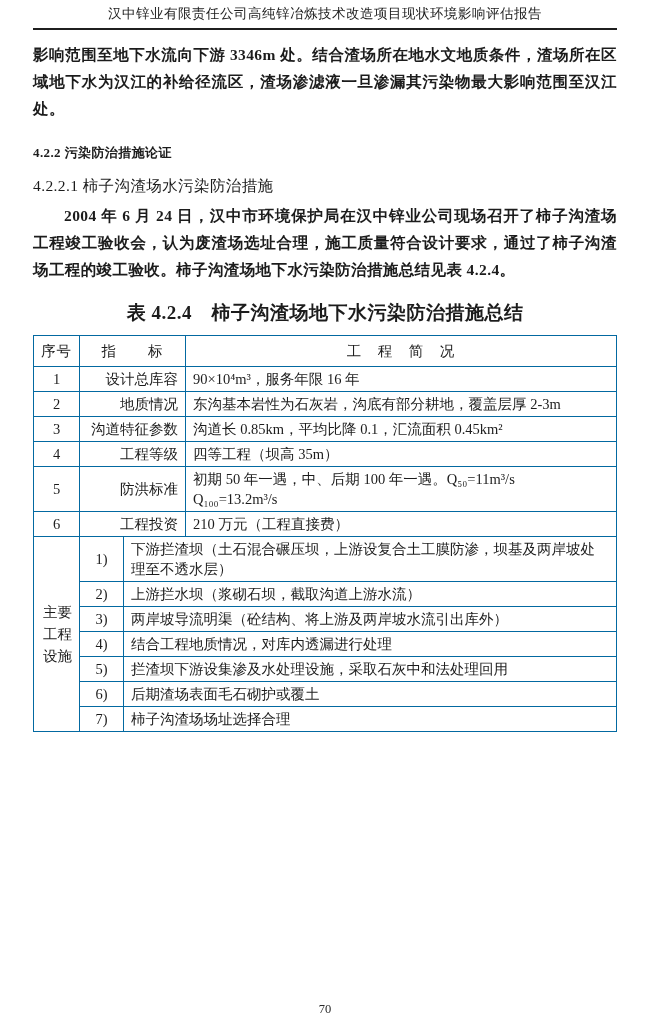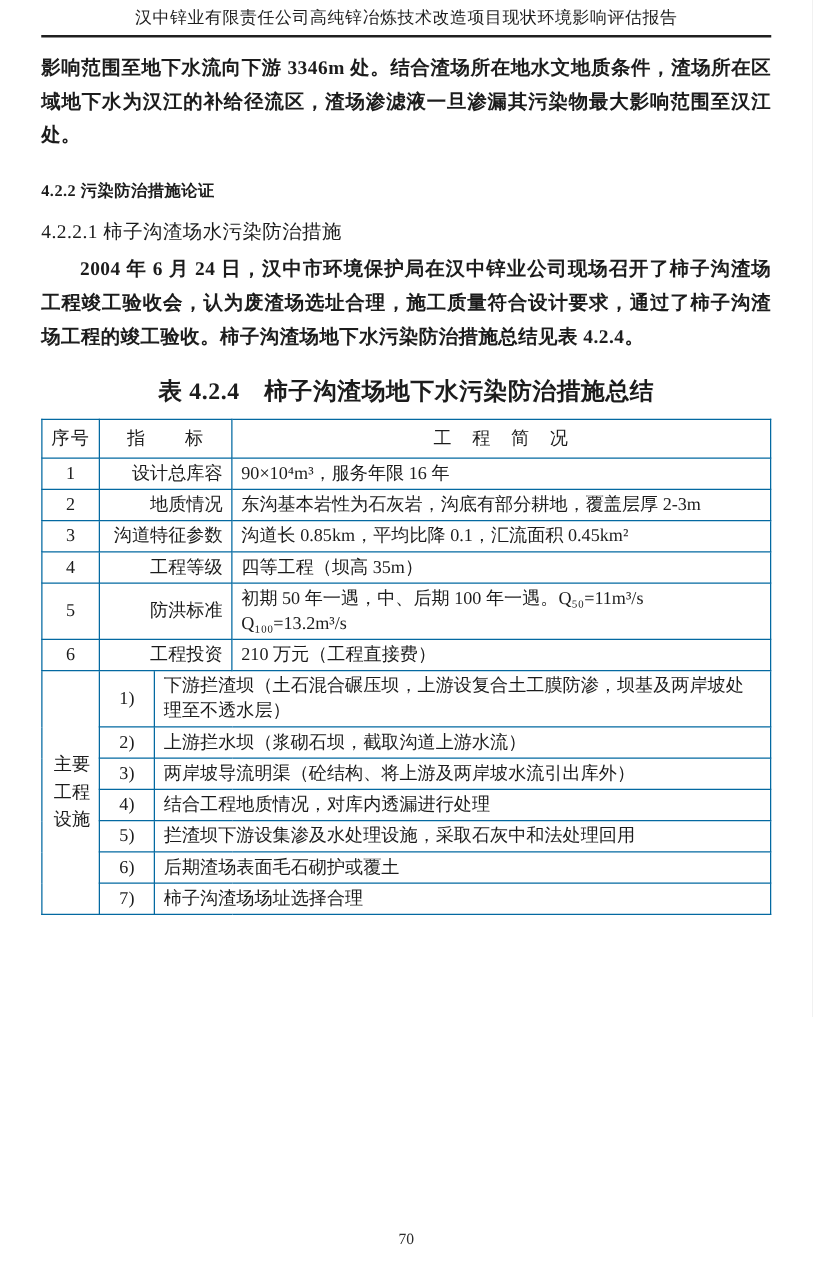--- a/index.html
+++ b/index.html
@@ -86,21 +86,21 @@
   td.fac-label {
     text-align: center;
     padding: 2px 2px;
   }
   td.fac-label span { display: block; line-height: 22px; text-align: right; }
   td.fno { text-align: center; padding: 2px 2px; }
   .page-footer {
     position: absolute;
     left: 0;
     right: 0;
-    bottom: 25px;
+    bottom: 7px;
     text-align: center;
     font-size: 12.5px;
     color: #2a2a2a;
   }
 </style>
 </head>
 <body>
 
 <div class="page">
 

